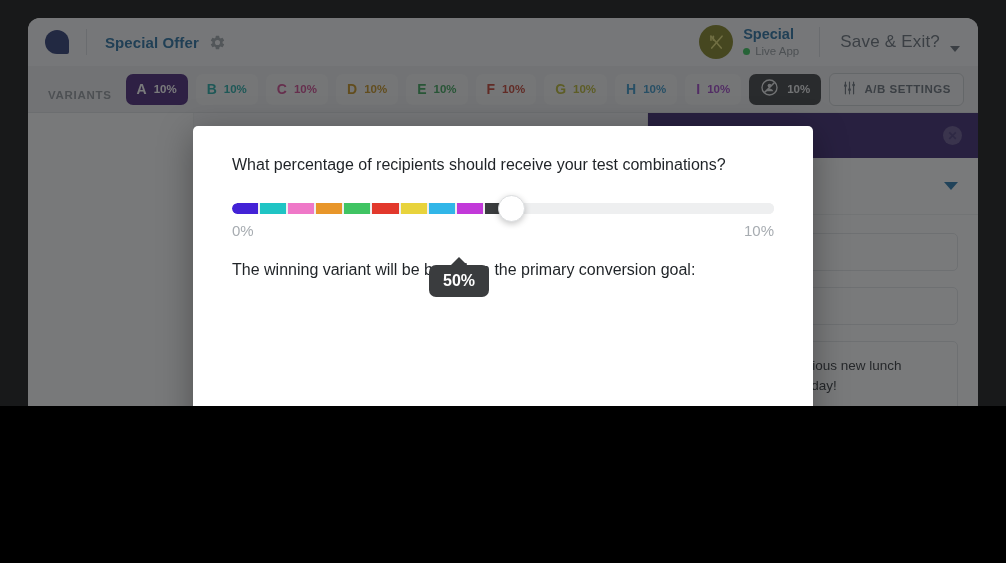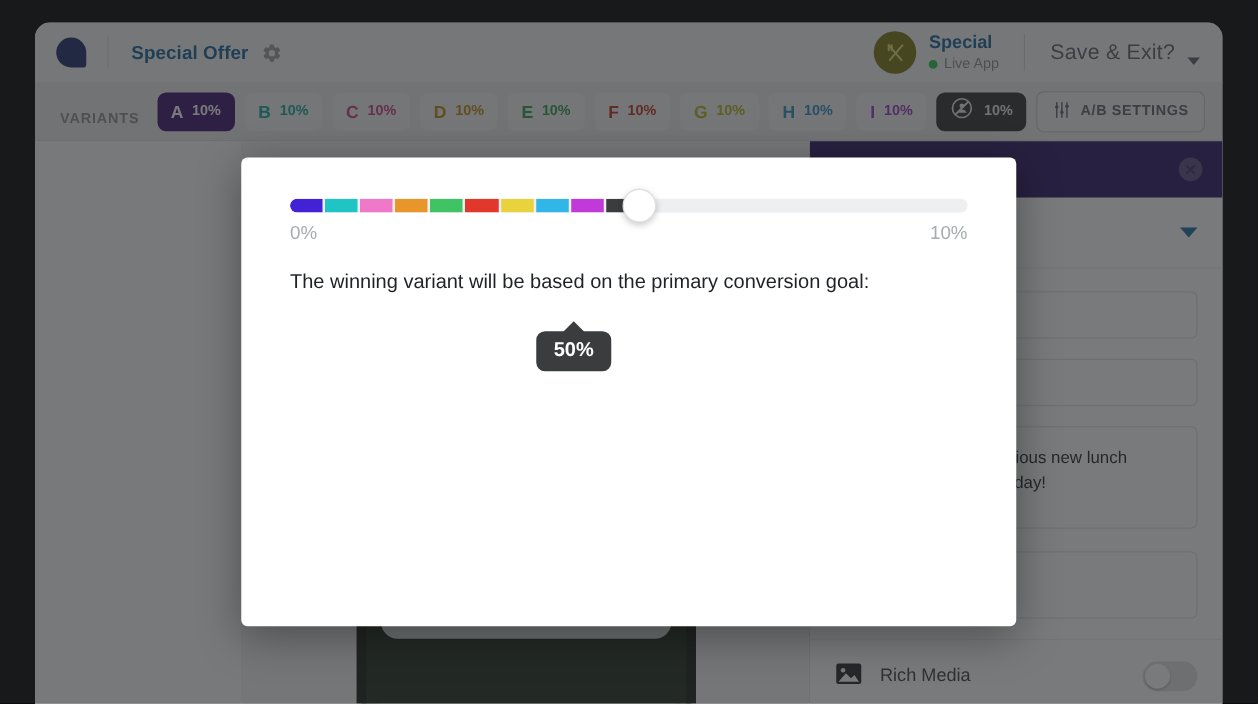--- a/index.html
+++ b/index.html
@@ -7,21 +7,21 @@
     padding: 0;
     background: #000;
   }
   body {
     font-family: "Liberation Sans", sans-serif;
     -webkit-font-smoothing: antialiased;
   }
   #app {
     position: relative;
     width: 1006px;
-    height: 563px;
+    height: 406px;
     overflow: hidden;
     background: #000000;
   }
 
   
   #window {
     position: absolute;
     left: 28px;
     top: 18px;
     width: 950px;
@@ -676,20 +676,21 @@
       </div>
     </div>
   </div>
 
   <div id="dim"></div>
 
   <div id="modal">
 
 
     <div class="modal-content">
+      <p class="question">What percentage of recipients should receive your test combinations?</p>
 
       <div class="slider-wrap">
         <div class="track">
           <div class="seg" style="background:#4322d6"></div>
           <div class="seg" style="background:#1fc4c4"></div>
           <div class="seg" style="background:#ef78c8"></div>
           <div class="seg" style="background:#e8962a"></div>
           <div class="seg" style="background:#40c463"></div>
           <div class="seg" style="background:#e2382c"></div>
           <div class="seg" style="background:#e8d33c"></div>

